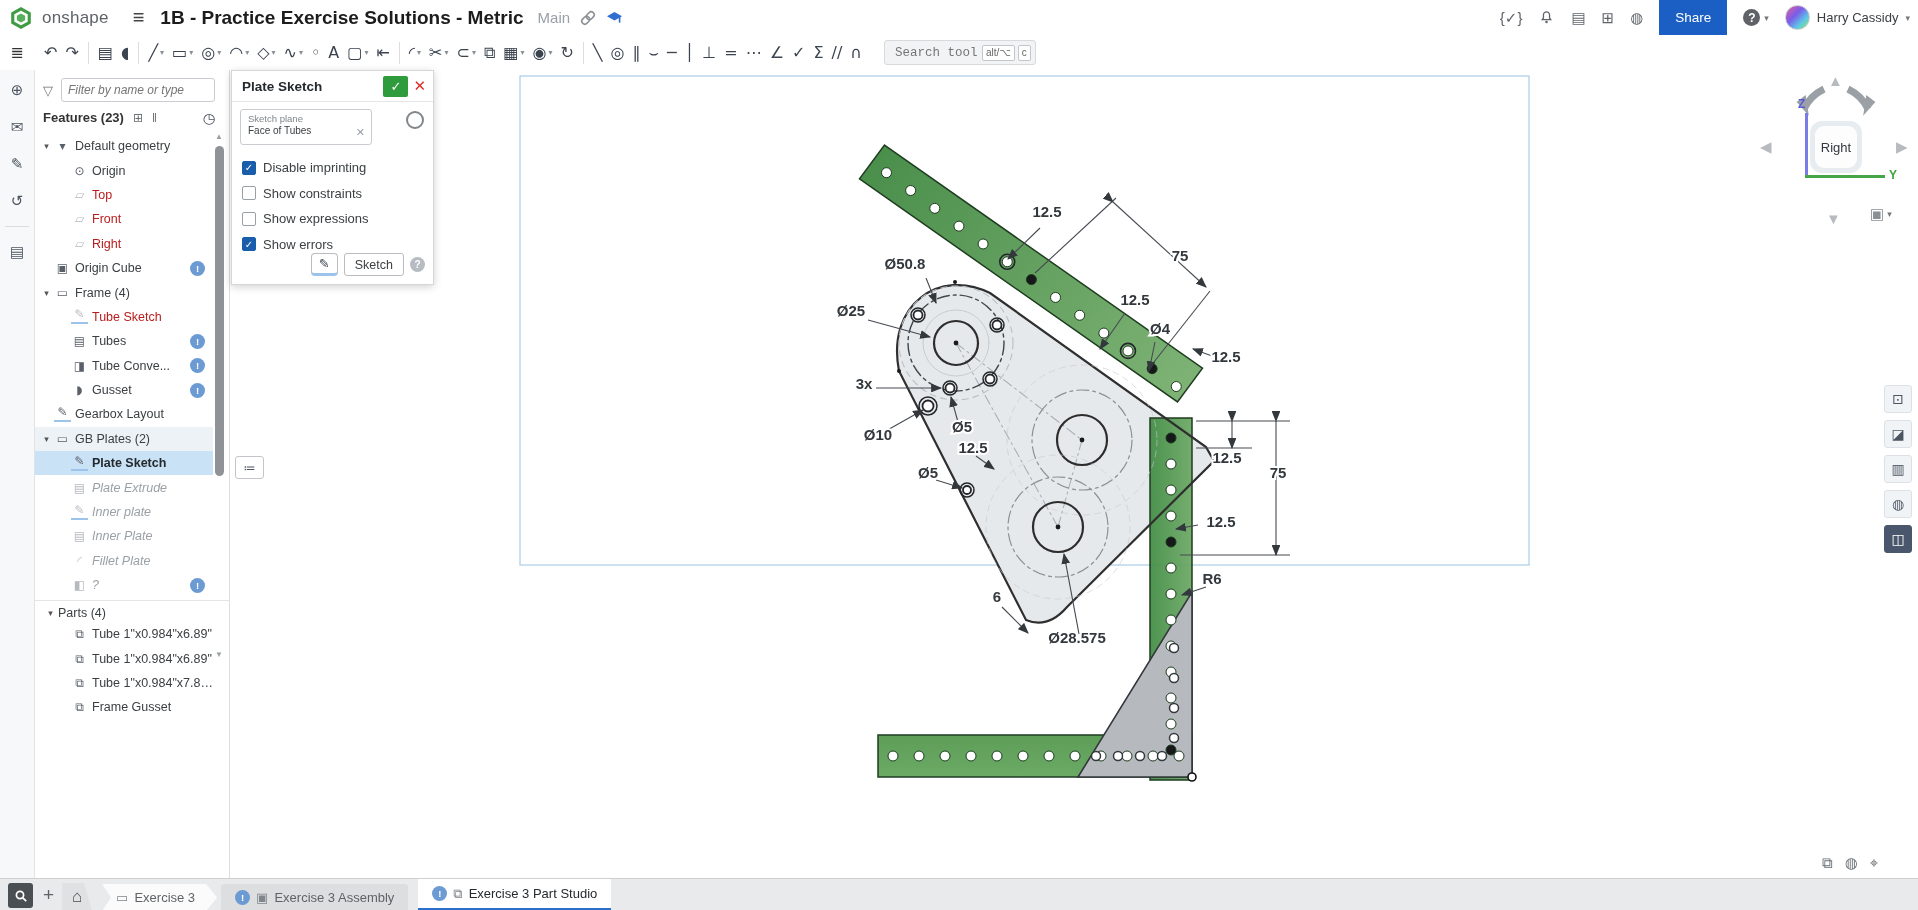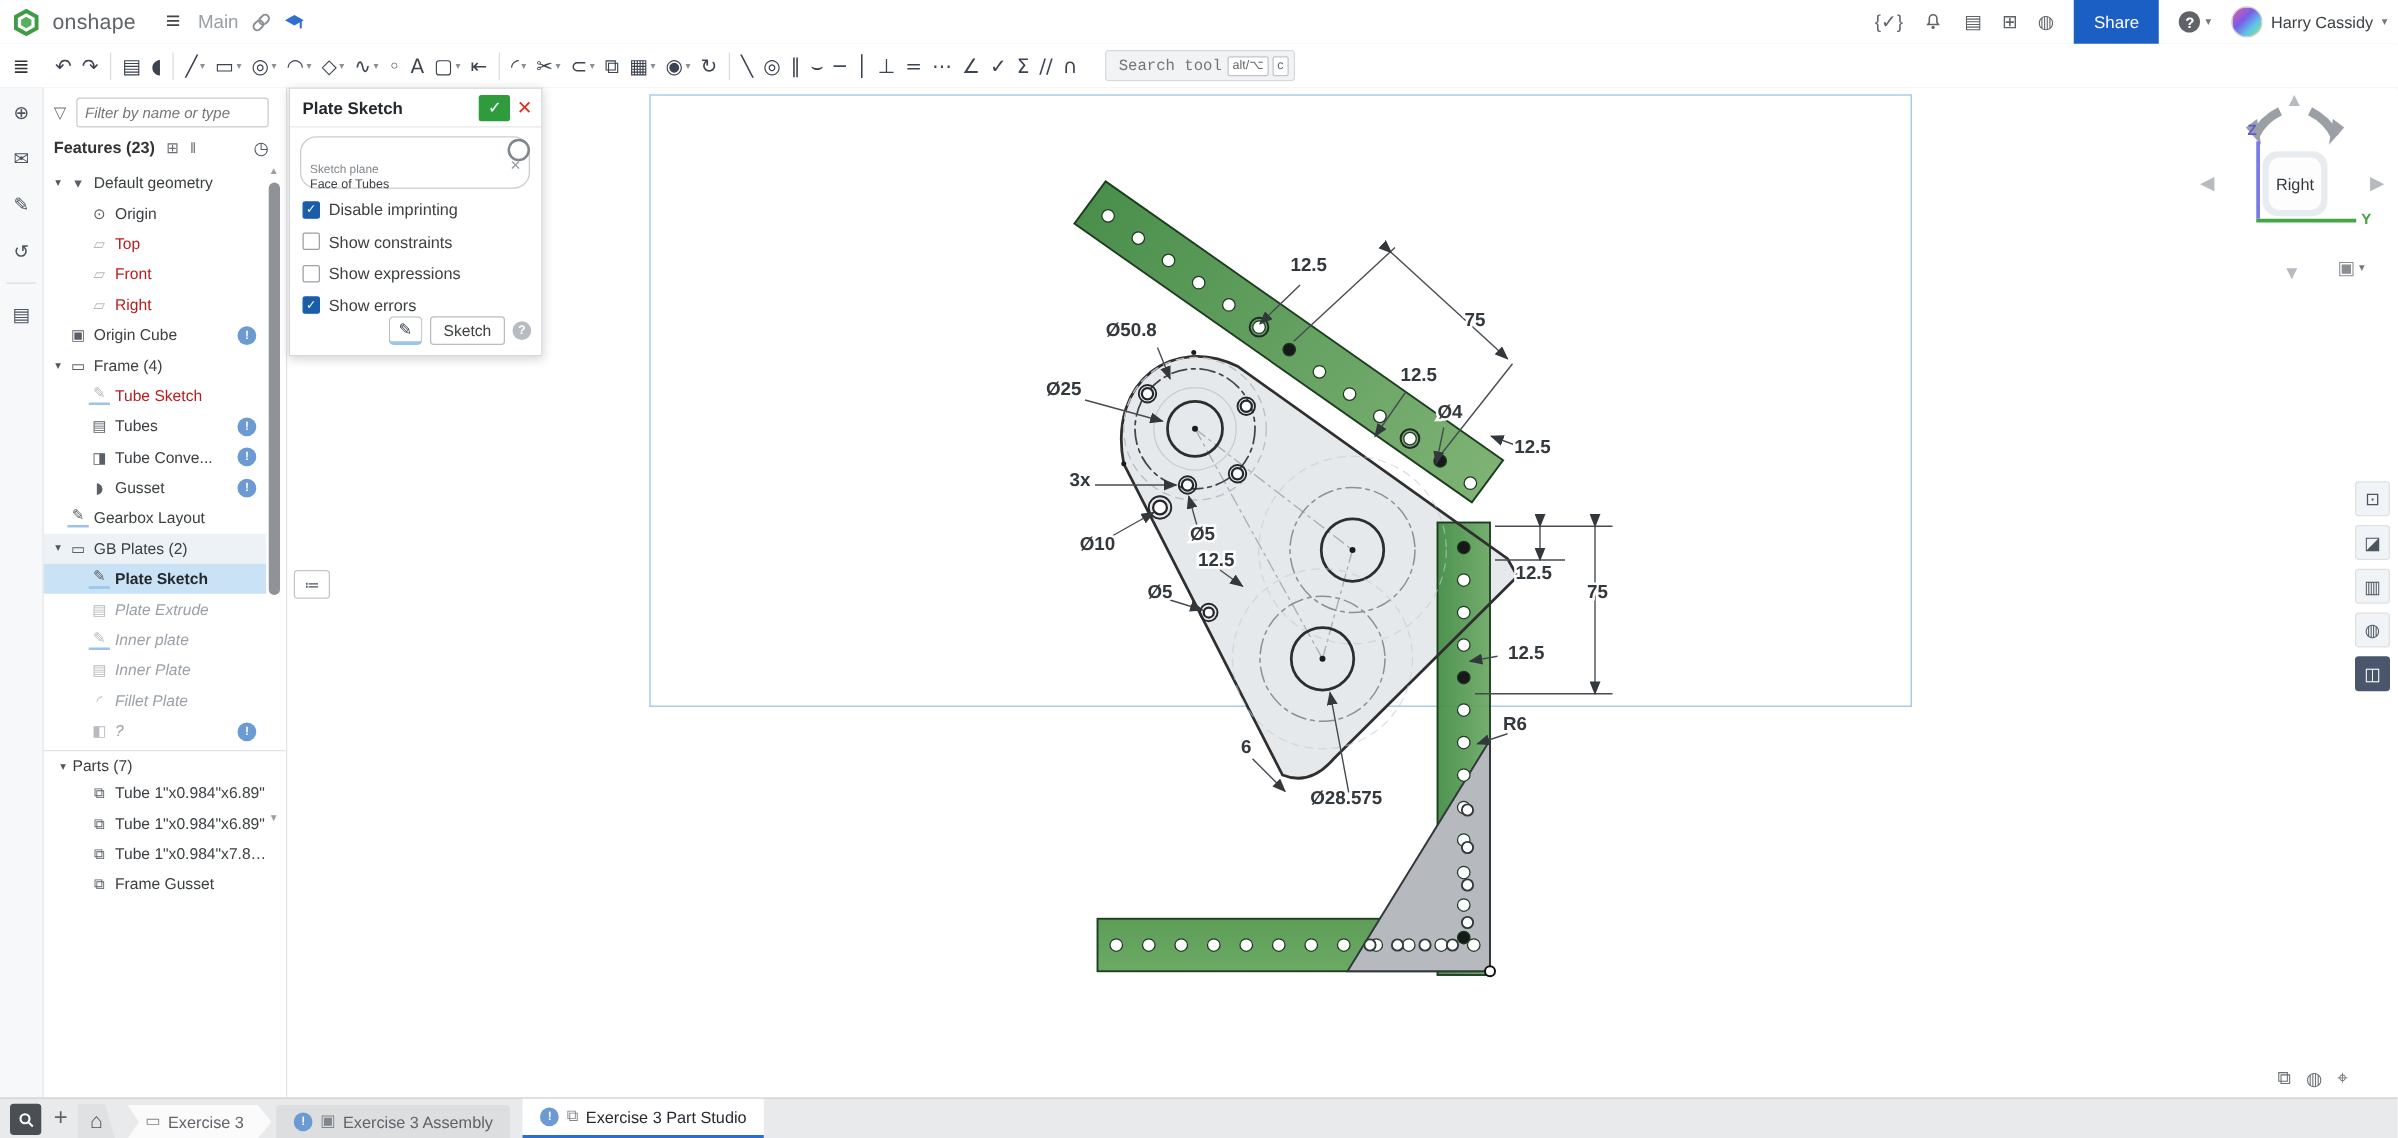--- a/index.html
+++ b/index.html
@@ -72,21 +72,21 @@
   #scroll-thumb{position:absolute;top:14px;left:0;width:9px;height:330px;background:#8f9398;border-radius:5px;}
   #scroll-down{position:absolute;top:518px;left:0;font-size:8px;color:#9aa0a6;}
   
   #dialog{position:absolute;left:231px;top:70px;width:203px;height:215px;background:#fff;border:1px solid #d4d7da;
     box-shadow:0 2px 8px rgba(0,0,0,.18);z-index:30;box-sizing:border-box;}
   #dlg-header{height:30px;display:flex;align-items:center;border-bottom:1px solid #e7e7e7;padding-left:10px;}
   #dlg-title{font-size:13.5px;font-weight:bold;color:#24292e;flex:1;}
   #dlg-accept{width:25px;height:21px;background:#2e9b3d;color:#fff;border-radius:2px;font-size:13px;display:flex;
     align-items:center;justify-content:center;cursor:pointer;margin-right:5px;}
   #dlg-close{color:#d93025;font-size:15px;font-weight:bold;cursor:pointer;margin-right:7px;}
-  #dlg-field{position:absolute;left:8px;top:38px;width:184px;height:36px;border:1px solid #c9ccd0;border-radius:13px;padding:20px 7px;box-sizing:border-box;cursor:pointer;}
+  #dlg-field{position:absolute;left:8px;top:38px;width:132px;height:36px;border:1px solid #c9ccd0;border-radius:3px;padding:3px 7px;box-sizing:border-box;cursor:pointer;}
   #dlg-field .lab{font-size:9.5px;color:#80868b;display:block;}
   #dlg-field .val{font-size:10px;color:#3c4043;display:block;margin-top:1px;}
   #dlg-field .clr{position:absolute;right:6px;top:16px;font-size:11px;color:#9aa0a6;cursor:pointer;}
   #dlg-mc{position:absolute;right:9px;top:40px;width:14px;height:14px;border:2px solid #80868b;border-radius:50%;cursor:pointer;}
   #dlg-checks{position:absolute;left:10px;top:84px;width:185px;}
   .cbrow{height:25.5px;display:flex;align-items:center;cursor:pointer;}
   .cb{width:14px;height:14px;border:1.5px solid #9aa0a6;border-radius:2px;background:#fff;margin-right:7px;flex:none;
     display:flex;align-items:center;justify-content:center;font-size:10px;color:#fff;box-sizing:border-box;}
   .cb.on{background:#1a5dab;border-color:#1a5dab;}
   .cblab{font-size:13px;color:#3c4043;}
@@ -148,20 +148,21 @@
 <div id="app">
 
   <header id="topbar">
     <div class="tb-left">
       <svg class="logo-mark" viewBox="0 0 24 24">
         <polygon points="12,2 21,7 21,17 12,22 3,17 3,7" fill="none" stroke="#3f9c44" stroke-width="3.4"></polygon>
         <polygon points="12,7 16.5,9.5 16.5,14.5 12,17 7.5,14.5 7.5,9.5" fill="#57b15c"></polygon>
       </svg>
       <span class="logo-text">onshape</span>
       <span class="hamburger">≡</span>
+      <span class="doc-title">1B - Practice Exercise Solutions - Metric</span>
       <span class="workspace">Main</span>
       <svg width="16" height="16" viewBox="0 0 16 16">
         <g transform="rotate(-45 8 8)" fill="none" stroke="#8a8f94" stroke-width="1.6">
           <rect x="0.5" y="5" width="8.5" height="6" rx="3"></rect>
             <rect x="7" y="5" width="8.5" height="6" rx="3"></rect>
         </g>
       </svg>
       <svg width="17" height="16" viewBox="0 0 17 16">
         <polygon points="8.5,2 16,6.2 8.5,10.4 1,6.2" fill="#2f6fd0"></polygon>
         <rect x="12.8" y="6.2" width="1.6" height="6.5" fill="#2f6fd0"></rect>
@@ -439,21 +440,21 @@
         <div class="frow ital" style="padding-left: 21px;">
           <span class="fcaret"></span>
           <span class="ficon unknown">◧</span>
           <span class="flabel">?</span>
           <span class="finfo">!</span>
         </div>
       </div>
     <div id="parts-sep"></div>
     <div id="parts-header">
       <span class="fcaret">▾</span>
-      <span>Parts (7)</span>
+      <span>Parts (4)</span>
     </div>
     <div id="part-rows">
         <div class="frow" style="padding-left: 21px;">
           <span class="fcaret"></span>
           <span class="ficon part">⧉</span>
           <span class="flabel">Tube 1"x0.984"x6.89"</span>
         </div>
         <div class="frow" style="padding-left: 21px;">
           <span class="fcaret"></span>
           <span class="ficon part">⧉</span>

